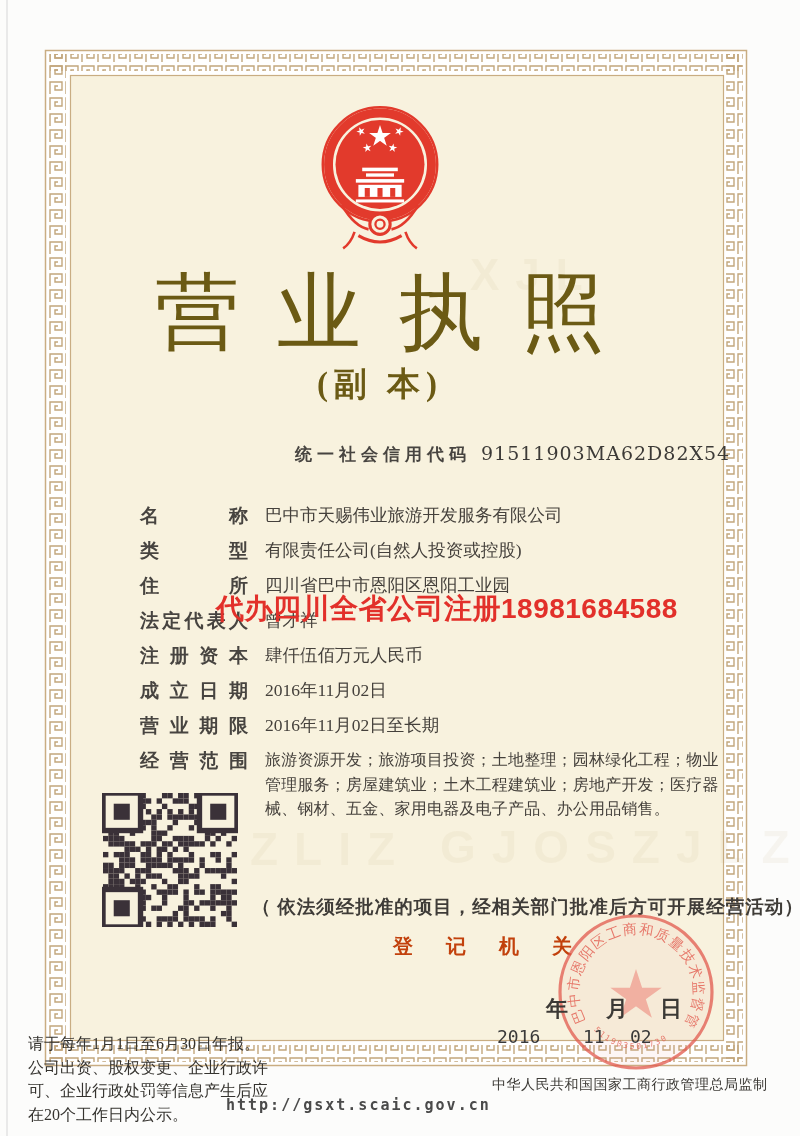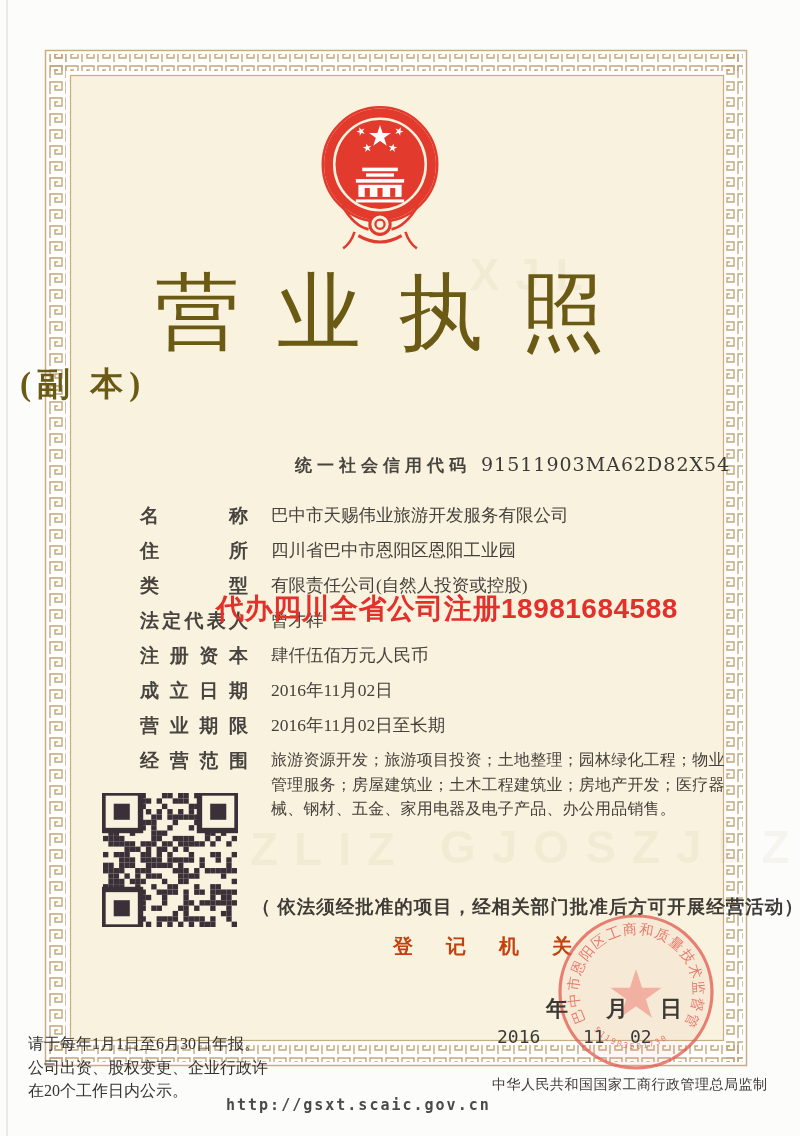--- a/index.html
+++ b/index.html
@@ -12,33 +12,33 @@
 
   svg.frame { left:0; top:0; }
 
   
   .ghost { color:#b7a06c; opacity:.08; font-weight:bold;
            font-family:"Liberation Sans", sans-serif; letter-spacing:16px; }
 
   .title { left:20px; top:256px; width:720px; text-align:center;
            font-family:"Liberation Sans", sans-serif; font-weight:400;
            font-size:84px; color:#6b5a14; letter-spacing:0.45em; text-indent:0.45em; }
-  .subtitle { left:20px; top:362px; width:720px; text-align:left;
+  .subtitle { left:20px; top:362px; width:720px; text-align:center;
               font-weight:bold; font-size:33px; color:#6b5a14; letter-spacing:6px;font-family:Liberation Serif, serif; }
 
-  .code-line { left:295px; top:453px; white-space:nowrap; }
+  .code-line { left:295px; top:442px; white-space:nowrap; }
   .code-label { font-weight:bold; font-size:17px; color:#474440; letter-spacing:5px; }
   .code-value { font-family:"DejaVu Serif", serif; font-size:19px; color:#3c3a37; letter-spacing:1px; margin-left:6px; }
 
   .fields { left:140px; top:503px; width:590px; }
   .f-row { display:flex; align-items:flex-start; height:35px; }
   .f-label { display:inline-block; width:108px; flex:0 0 108px;
              font-weight:bold; font-size:19px; color:#474440;
              text-align:justify; text-align-last:justify; }
-  .f-value { margin-left:23px; font-size:17.5px; color:#45413c; white-space:nowrap; }
+  .f-value { margin-left:17px; font-size:17.5px; color:#45413c; white-space:nowrap; }
   .f-row.scope { height:auto; }
   .f-row.scope .f-value { white-space:normal; width:478px; font-size:16px;
                           line-height:24.5px; letter-spacing:0.2px; }
 
   .ad-watermark { left:216px; top:590px; font-family:"Liberation Sans", sans-serif;
                   font-weight:bold; font-size:28px; color:#e2302a; white-space:nowrap;
                   letter-spacing:0.5px; }
 
   .approval-note { left:252px; top:894px; font-weight:bold; font-size:18.5px;
                    color:#3f3c38; letter-spacing:1px; white-space:nowrap; }
@@ -121,26 +121,26 @@
     <span class="code-label">统一社会信用代码</span>
     <span class="code-value">91511903MA62D82X54</span>
   </div>
 
   <div class="abs fields">
     <div class="f-row">
       <span class="f-label">名称</span>
       <span class="f-value">巴中市天赐伟业旅游开发服务有限公司</span>
     </div>
     <div class="f-row">
+      <span class="f-label">类型</span>
+      <span class="f-value">有限责任公司(自然人投资或控股)</span>
+    </div>
+    <div class="f-row">
       <span class="f-label">住所</span>
       <span class="f-value">四川省巴中市恩阳区恩阳工业园</span>
-    </div>
-    <div class="f-row">
-      <span class="f-label">类型</span>
-      <span class="f-value">有限责任公司(自然人投资或控股)</span>
     </div>
     <div class="f-row">
       <span class="f-label">法定代表人</span>
       <span class="f-value">曾才祥</span>
     </div>
     <div class="f-row">
       <span class="f-label">注册资本</span>
       <span class="f-value">肆仟伍佰万元人民币</span>
     </div>
     <div class="f-row">
@@ -430,18 +430,19 @@
   <span class="abs date-chars d-year">年</span>
   <span class="abs date-chars d-month">月</span>
   <span class="abs date-chars d-day">日</span>
   <span class="abs date-nums n-year">2016</span>
   <span class="abs date-nums n-month">11</span>
   <span class="abs date-nums n-day">02</span>
 
   <div class="abs notice">
     <div>请于每年1月1日至6月30日年报。</div>
     <div>公司出资、股权变更、企业行政许</div>
+    <div>可、企业行政处罚等信息产生后应</div>
     <div>在20个工作日内公示。</div>
   </div>
   <div class="abs website">http://gsxt.scaic.gov.cn</div>
   <div class="abs authority">中华人民共和国国家工商行政管理总局监制</div>
 
 </div>
 
 </body></html>

